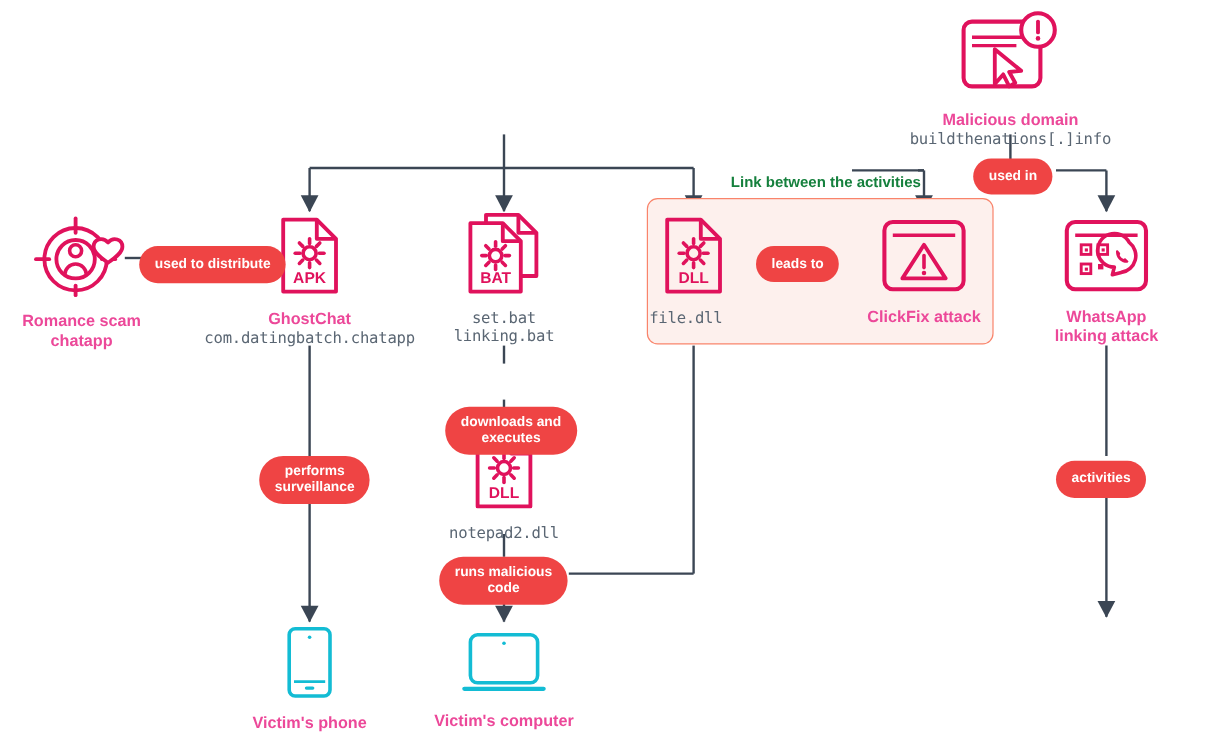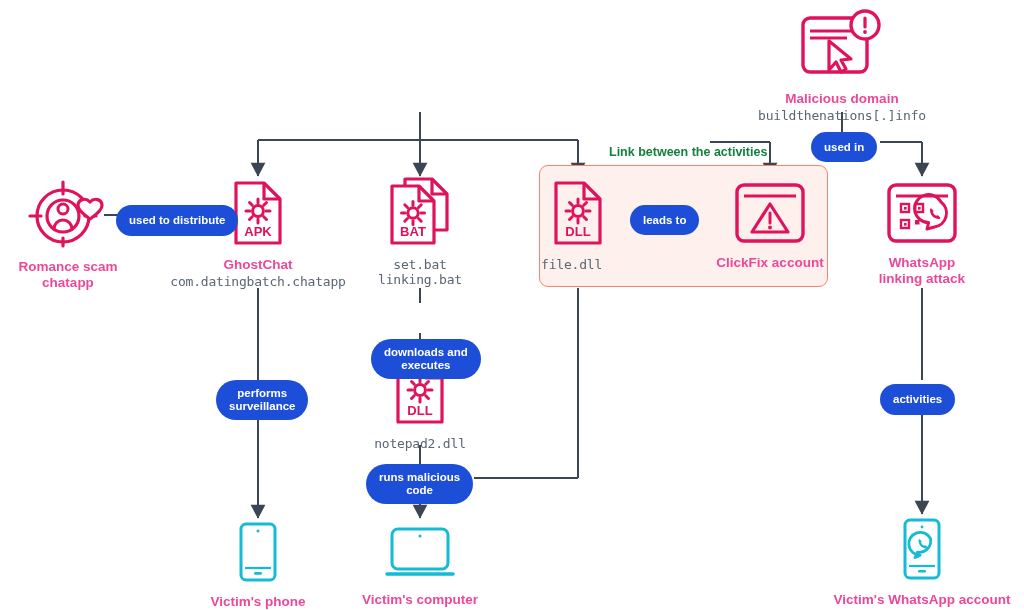--- a/index.html
+++ b/index.html
@@ -17,21 +17,21 @@
     margin-top:7px;text-align:center;line-height:1.18;
     font-size:13.5px;font-weight:700;color:#ec4899;white-space:nowrap;
   }
   .cap.mono, .mono{
     font-family:"DejaVu Sans Mono","Liberation Mono",monospace;
     font-weight:400;font-size:13px;color:#5a6673;letter-spacing:-0.2px;
   }
   .cap .sub{display:block;}
 
   .pill{
-    position:absolute;background:#1d4ed8;color:#ffffff;border-radius:999px;
+    position:absolute;background:#ef4444;color:#ffffff;border-radius:999px;
     font-size:11.5px;font-weight:700;line-height:1.12;text-align:center;
     padding:5px 13px;white-space:pre-line;
     display:flex;align-items:center;justify-content:center;
   }
 
   .hlbox{
     position:absolute;background:#fdf0ed;border:1.6px solid #f9846b;
     border-radius:9px;
   }
   .hllabel{
@@ -207,21 +207,21 @@
   <div class="node" style="left:706px;top:182px;width:128px;">
     <span class="icon">
       <svg width="72" height="62" viewBox="0 0 72 62">
         <rect x="3" y="3" width="66" height="56" rx="7" fill="none" stroke="#e0125c" stroke-width="3.4"></rect>
         <line x1="10" y1="14" x2="62" y2="14" stroke="#e0125c" stroke-width="2.8"></line>
         <path d="M36,22 L54,50 H18 Z" fill="none" stroke="#e0125c" stroke-width="3.2" stroke-linejoin="round"></path>
         <line x1="36" y1="31" x2="36" y2="41" stroke="#e0125c" stroke-width="3" stroke-linecap="round"></line>
         <circle cx="36" cy="45.5" r="1.9" fill="#e0125c"></circle>
       </svg>
     </span>
-    <div class="cap">ClickFix account</div>
+    <div class="cap">ClickFix attack</div>
   </div>
 
   <div class="node" style="left:858px;top:182px;width:128px;">
     <span class="icon">
       <svg width="72" height="62" viewBox="0 0 72 62">
         <rect x="3" y="3" width="66" height="56" rx="7" fill="none" stroke="#e0125c" stroke-width="3.4"></rect>
         <line x1="10" y1="14" x2="62" y2="14" stroke="#e0125c" stroke-width="2.8"></line>
         <g stroke="#e0125c" stroke-width="2.4" fill="none">
           <rect x="15" y="22" width="8" height="8"></rect>
           <rect x="15" y="38" width="8" height="8"></rect>
@@ -282,34 +282,20 @@
     <span class="icon">
       <svg width="72" height="56" viewBox="0 0 72 56">
         <rect x="8" y="4" width="56" height="40" rx="6" fill="none" stroke="#13bcd4" stroke-width="3"></rect>
         <circle cx="36" cy="11" r="1.5" fill="#13bcd4"></circle>
         <line x1="3" y1="49" x2="69" y2="49" stroke="#13bcd4" stroke-width="3.6" stroke-linecap="round"></line>
       </svg>
     </span>
     <div class="cap">Victim's computer</div>
   </div>
 
-  <div class="node" style="left:842px;top:517px;width:160px;">
-    <span class="icon">
-      <svg width="42" height="64" viewBox="0 0 42 64">
-        <rect x="4" y="3" width="34" height="58" rx="5" fill="none" stroke="#13bcd4" stroke-width="3"></rect>
-        <line x1="8" y1="49" x2="34" y2="49" stroke="#13bcd4" stroke-width="2.2"></line>
-        <rect x="17" y="53" width="8" height="2.6" rx="1.3" fill="#13bcd4"></rect>
-        <circle cx="21" cy="10" r="1.4" fill="#13bcd4"></circle>
-        <path d="M29.5,21.5 a11.5,11.5 0 1 0 -10.3,16.8 L14,40.5 L16.5,35.2 A11.5,11.5 0 0 0 29.5,21.5 Z" fill="none" stroke="#13bcd4" stroke-width="2.8" stroke-linejoin="round"></path>
-        <path d="M17.5,23.5 c0,4.4 3.6,8 8,8 c1.1,0 1.6,-0.9 0.9,-1.6 l-1.6,-1.4 c-0.5,-0.45 -1.15,-0.26 -1.6,0.18
-                 c-1.42,-0.62 -2.48,-1.68 -3.02,-3.02 c0.44,-0.44 0.63,-1.06 0.18,-1.6 l-1.42,-1.6 c-0.7,-0.7 -1.6,-0.18 -1.42,1.06 Z" fill="#13bcd4"></path>
-      </svg>
-    </span>
-    <div class="cap">Victim's WhatsApp account</div>
-  </div>
 
   <div class="pill" style="left:116px;top:205px;height:21px;">used to distribute</div>
 
   <div class="pill" style="left:811px;top:132px;height:20px;">used in</div>
 
   <div class="pill" style="left:630px;top:205px;height:20px;">leads to</div>
 
   <div class="pill" style="left:371px;top:303px;height:30px;margin-top:36px;">downloads and
 executes</div>
 

